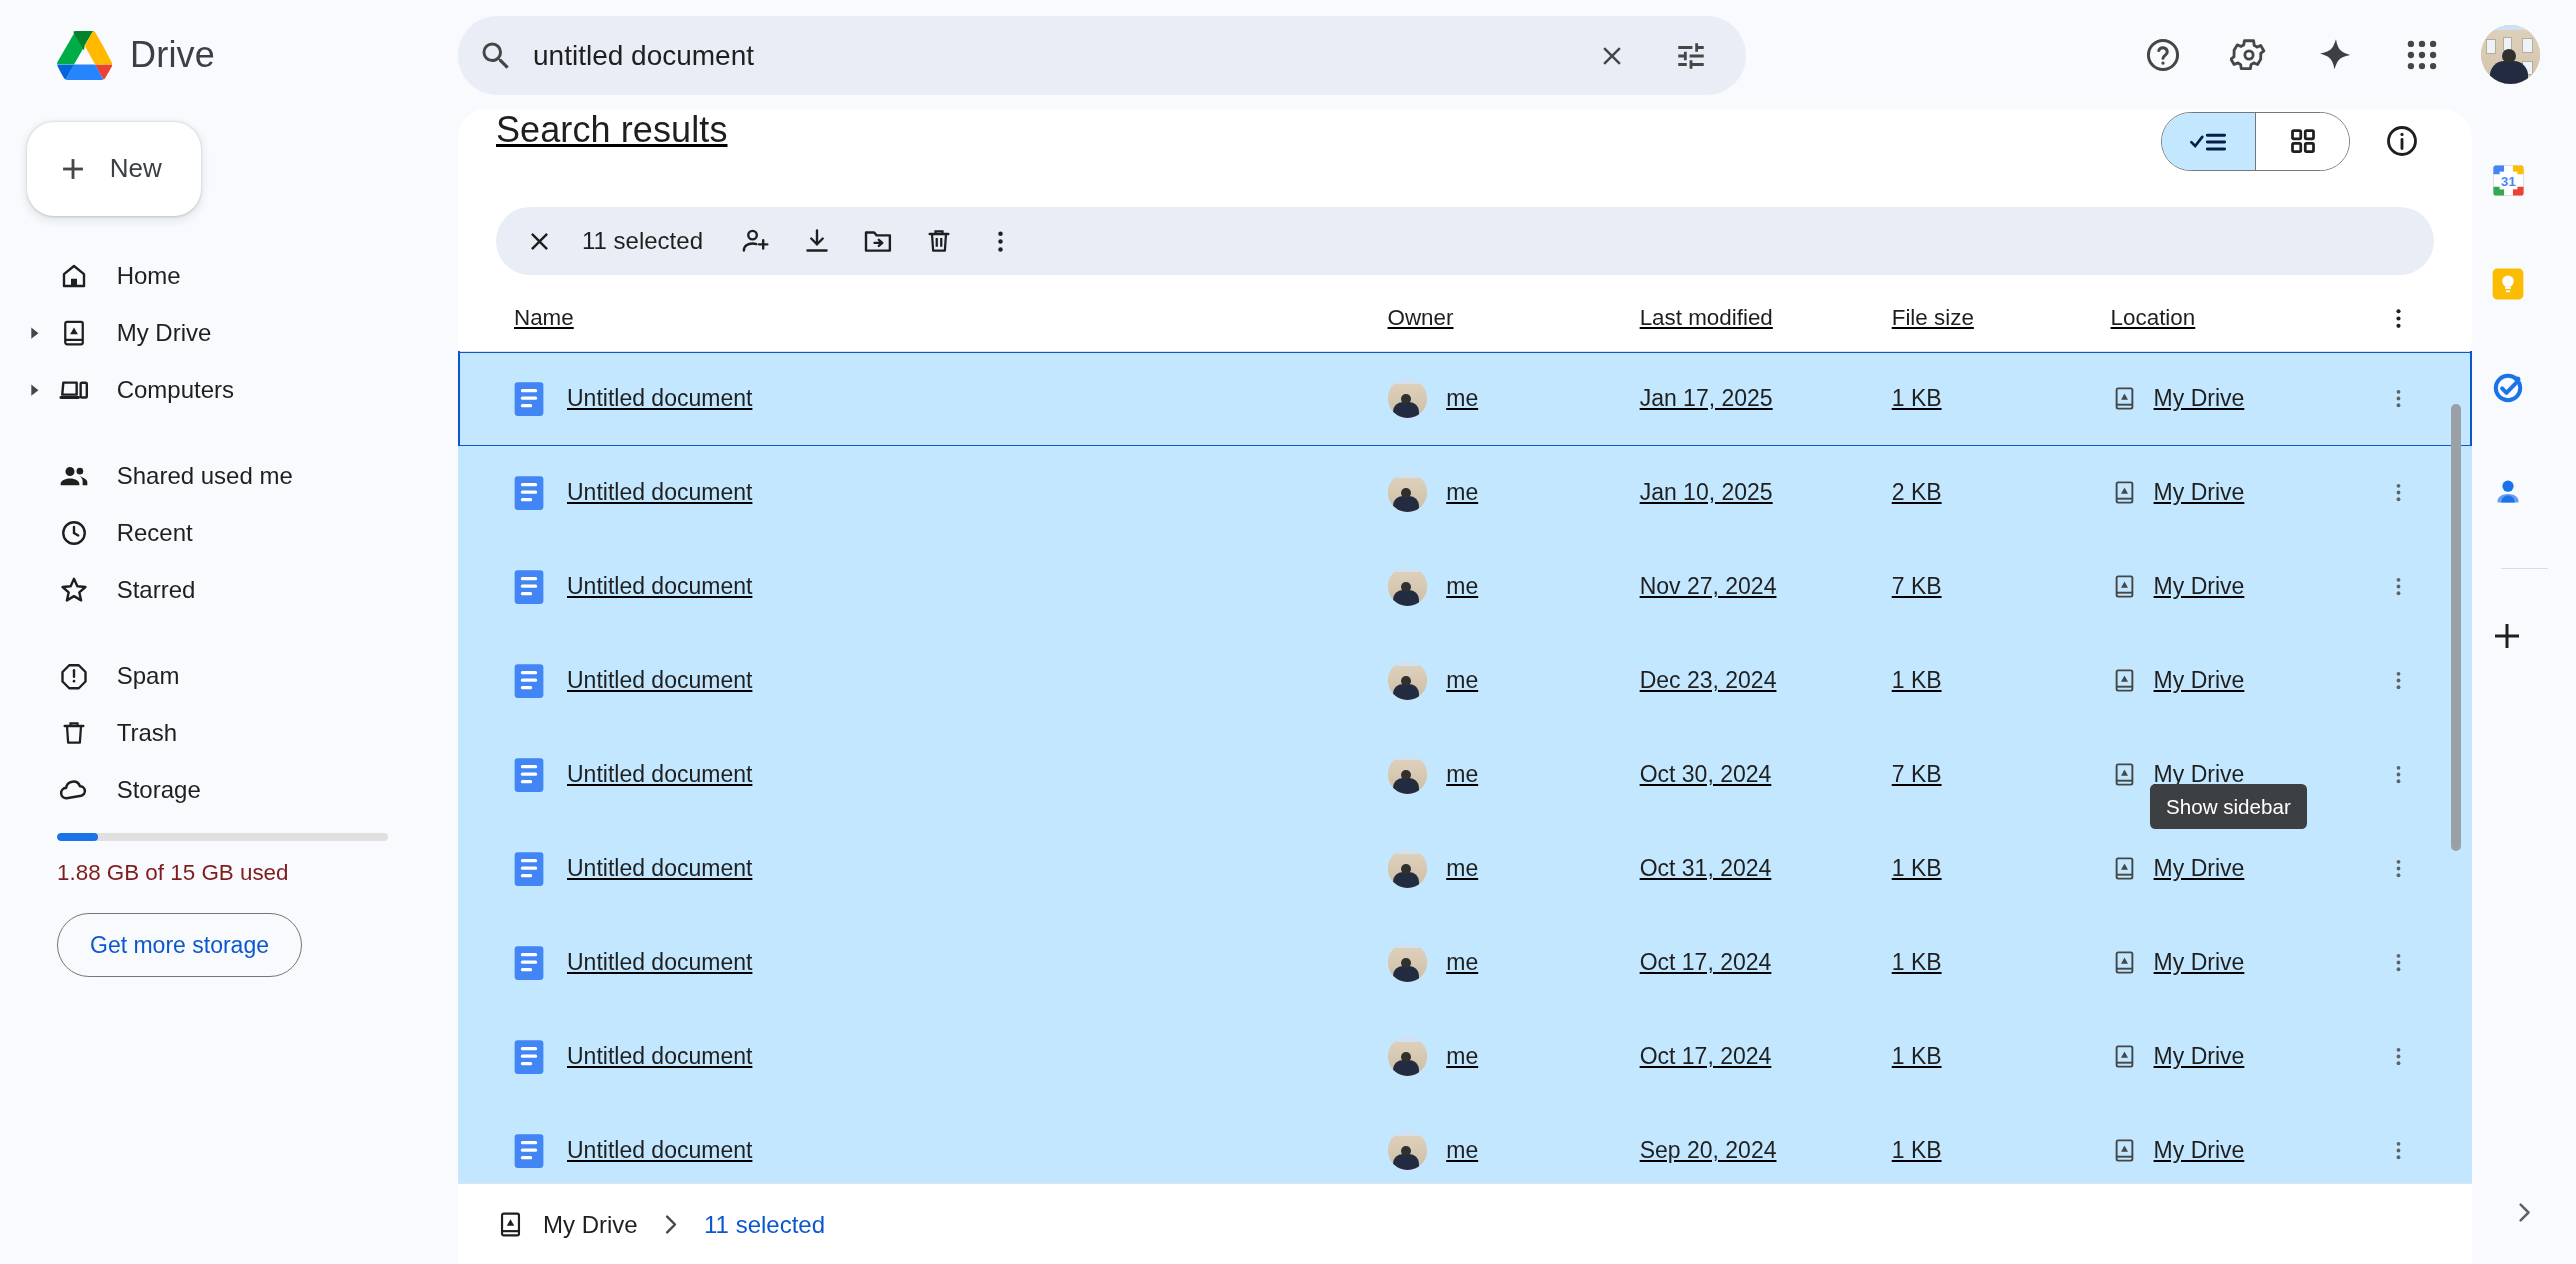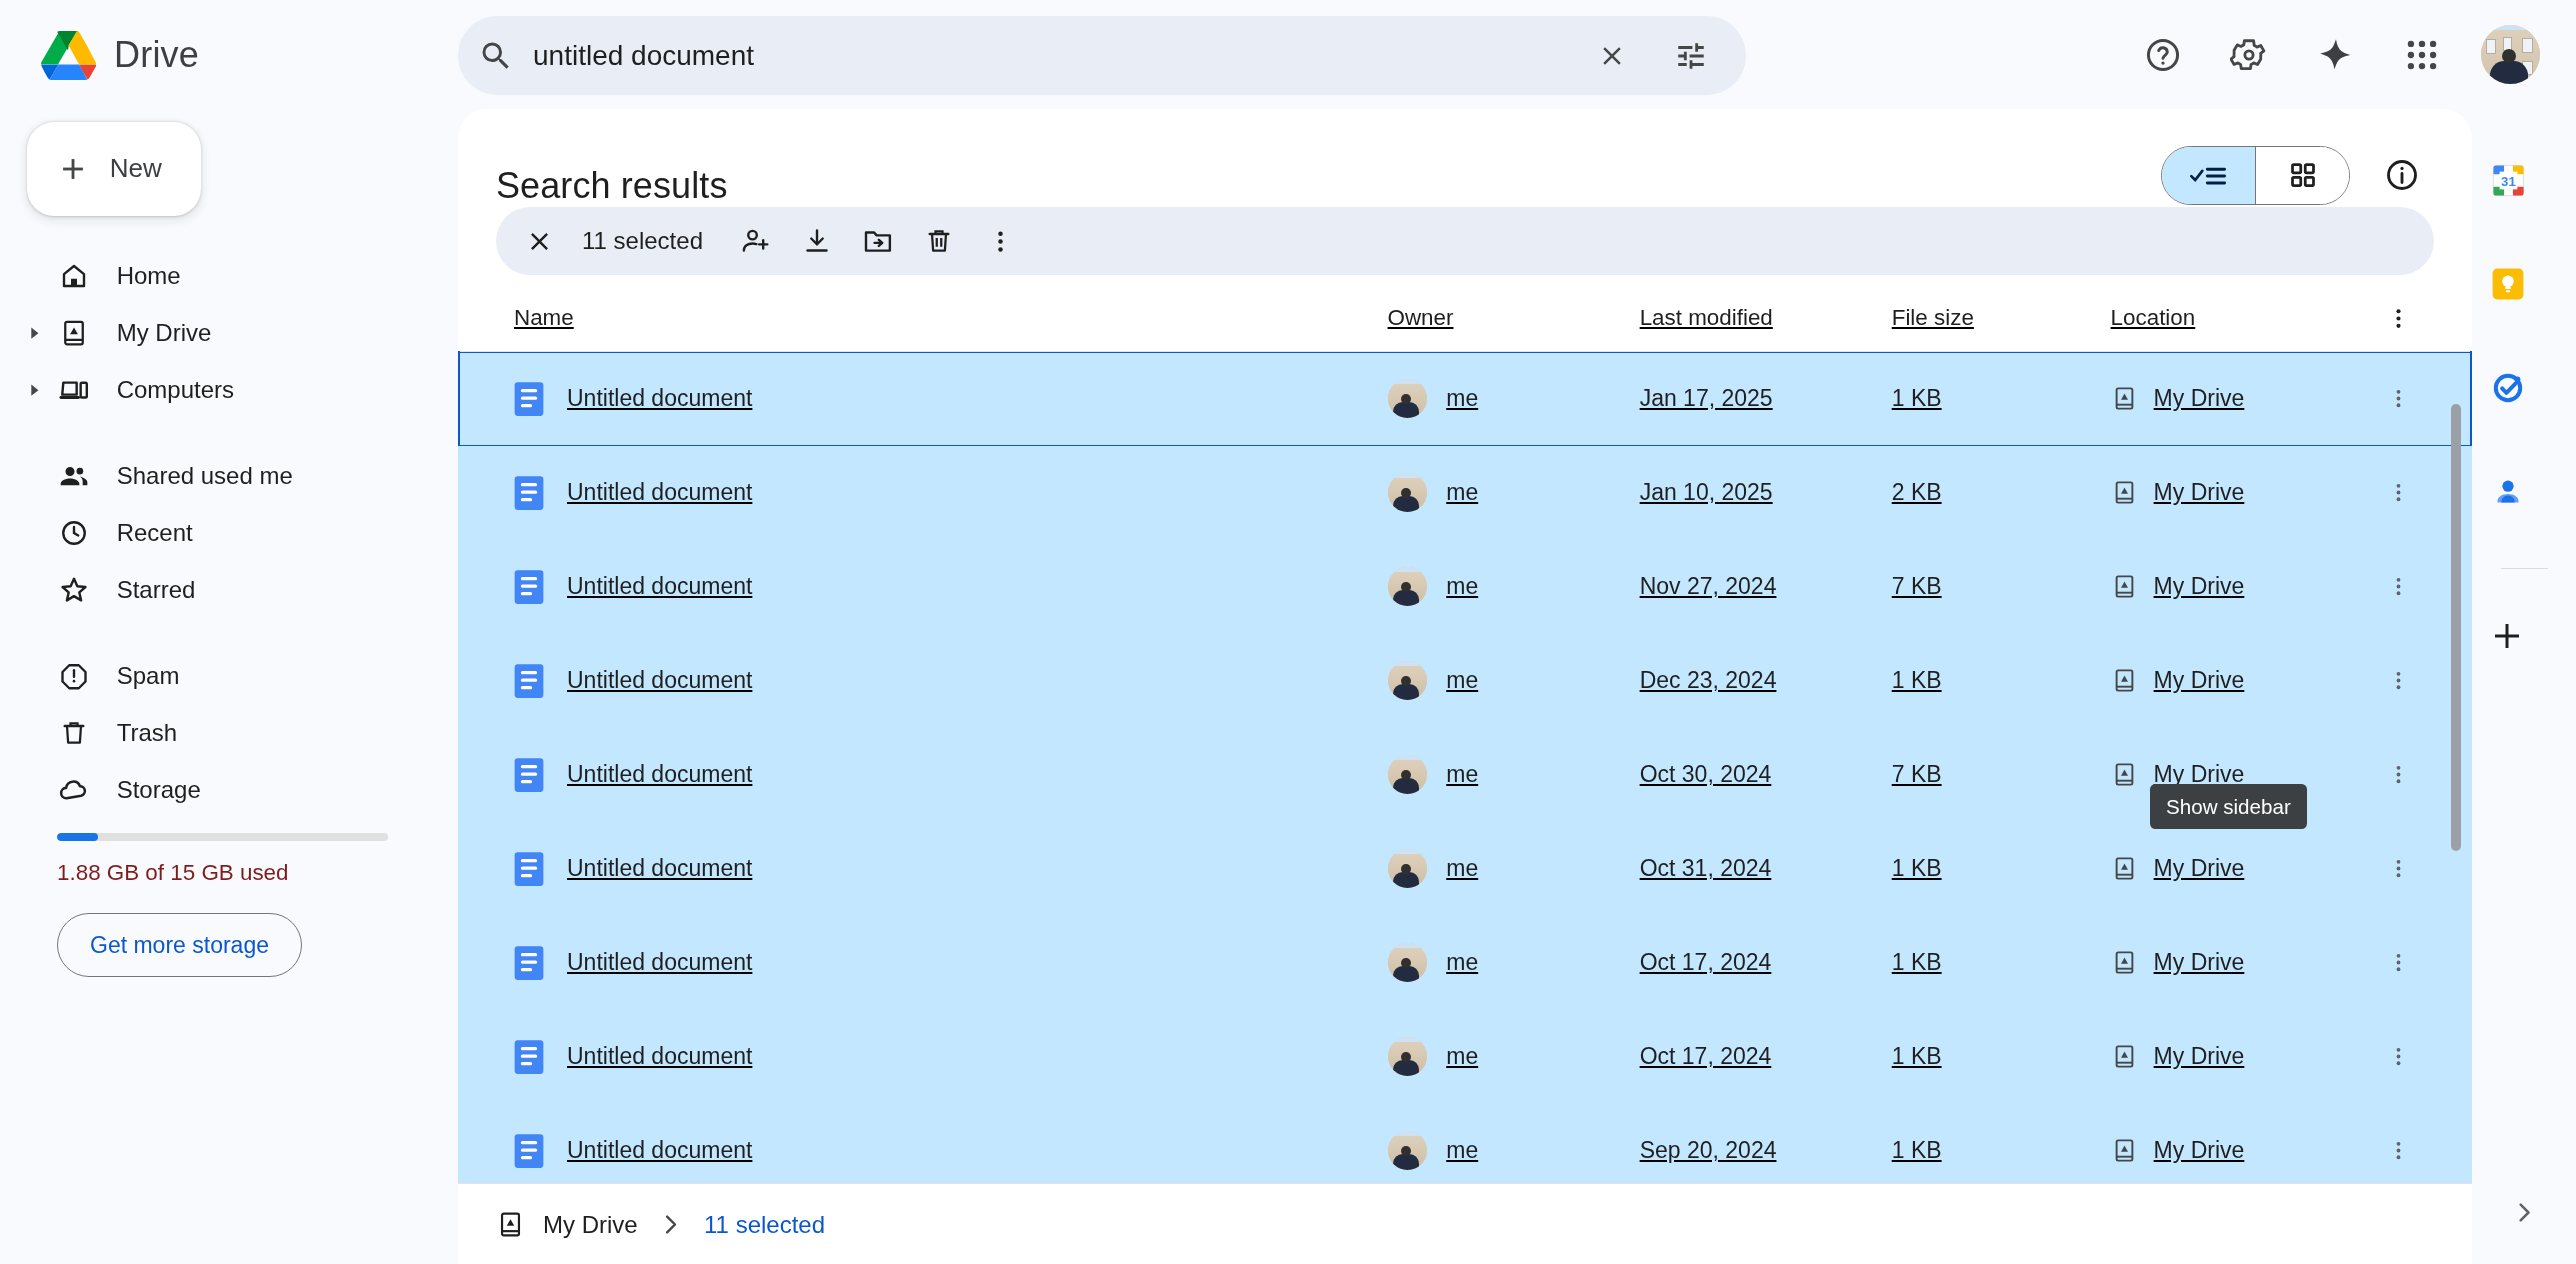--- a/index.html
+++ b/index.html
@@ -8,21 +8,21 @@
     overflow: hidden;
     background: #f8fafd;
     font-family: "Liberation Sans", "DejaVu Sans", sans-serif;
     -webkit-font-smoothing: antialiased;
   }
   .app { position: relative; width: 2576px; height: 1265px; }
 
   
   .topbar {
     position: absolute; top: 0; left: 0; width: 2576px; height: 109px;
-    display: flex; align-items: center;
+    display: flex; align-items: center; padding-left: 16px;
   }
   .brand {
     display: flex; align-items: center; gap: 18px;
     margin-left: 41px; width: 376px;
   }
   .drive-logo { width: 55px; height: 50px; flex: none; }
   .brand-name {
     font-size: 36px; color: #3c4043; letter-spacing: 0.2px;
     font-family: "Liberation Sans", sans-serif;
   }
@@ -125,22 +125,23 @@
   }
 
   
   .main {
     position: absolute; left: 458px; top: 109px;
     width: 2014px; height: 1127px;
     background: #fff; border-radius: 29px 29px 0 0;
     overflow: hidden;
   }
   .main-head {
-    height: 98px; display: flex; align-items: flex-end;
+    height: 98px; display: flex; align-items: flex-start;
     padding: 0 38px 0 38px;
+    text-decoration: underline;
   }
   .page-title {
     font-size: 36px; color: #1f1f1f; font-weight: 400; letter-spacing: 0.1px;
     font-family: "Liberation Sans", sans-serif;
   }
   .head-right { margin-left: auto; display: flex; align-items: center; gap: 19.7px; }
   .viewtoggle {
     display: flex; border: 0.9px solid #747775; border-radius: 36px; overflow: hidden;
     height: 59px;
   }

